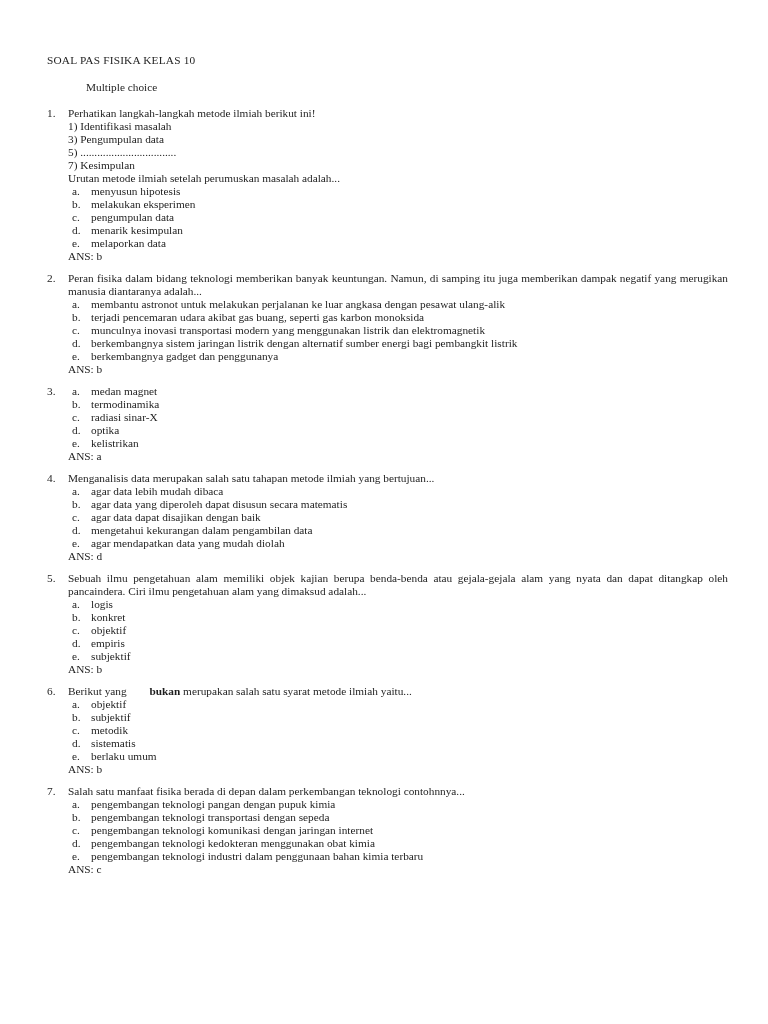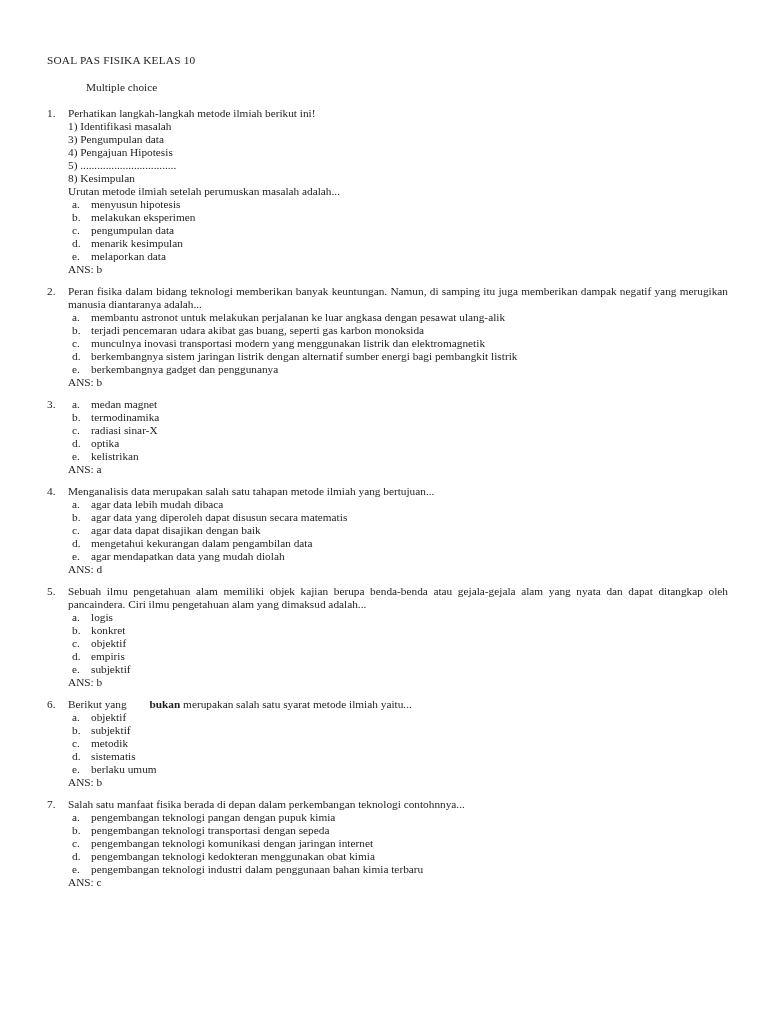--- a/index.html
+++ b/index.html
@@ -65,23 +65,22 @@
 <div class="page">
   <div class="doc-title">SOAL PAS FISIKA KELAS 10</div>
   <div class="doc-section">Multiple choice</div>
   <div id="questions">
       <div class="question">
         <div class="qnum">1.</div>
         <div class="qbody">
           <div class="stem"><span>Perhatikan langkah-langkah metode ilmiah berikut ini!</span></div>
           <div class="step">1) Identifikasi masalah</div>
           <div class="step">3) Pengumpulan data</div>
-          <div class="step">4) Pengajuan Hipotesis</div>
           <div class="step">5) ..................................</div>
-          <div class="step">8) Kesimpulan</div>
+          <div class="step">7) Kesimpulan</div>
           <div class="stem2">Urutan metode ilmiah setelah perumuskan masalah adalah...</div>
           <div class="option">
             <span class="letter">a.</span>
             <span class="otext">menyusun hipotesis</span>
           </div>
           <div class="option">
             <span class="letter">b.</span>
             <span class="otext">melakukan eksperimen</span>
           </div>
           <div class="option">

